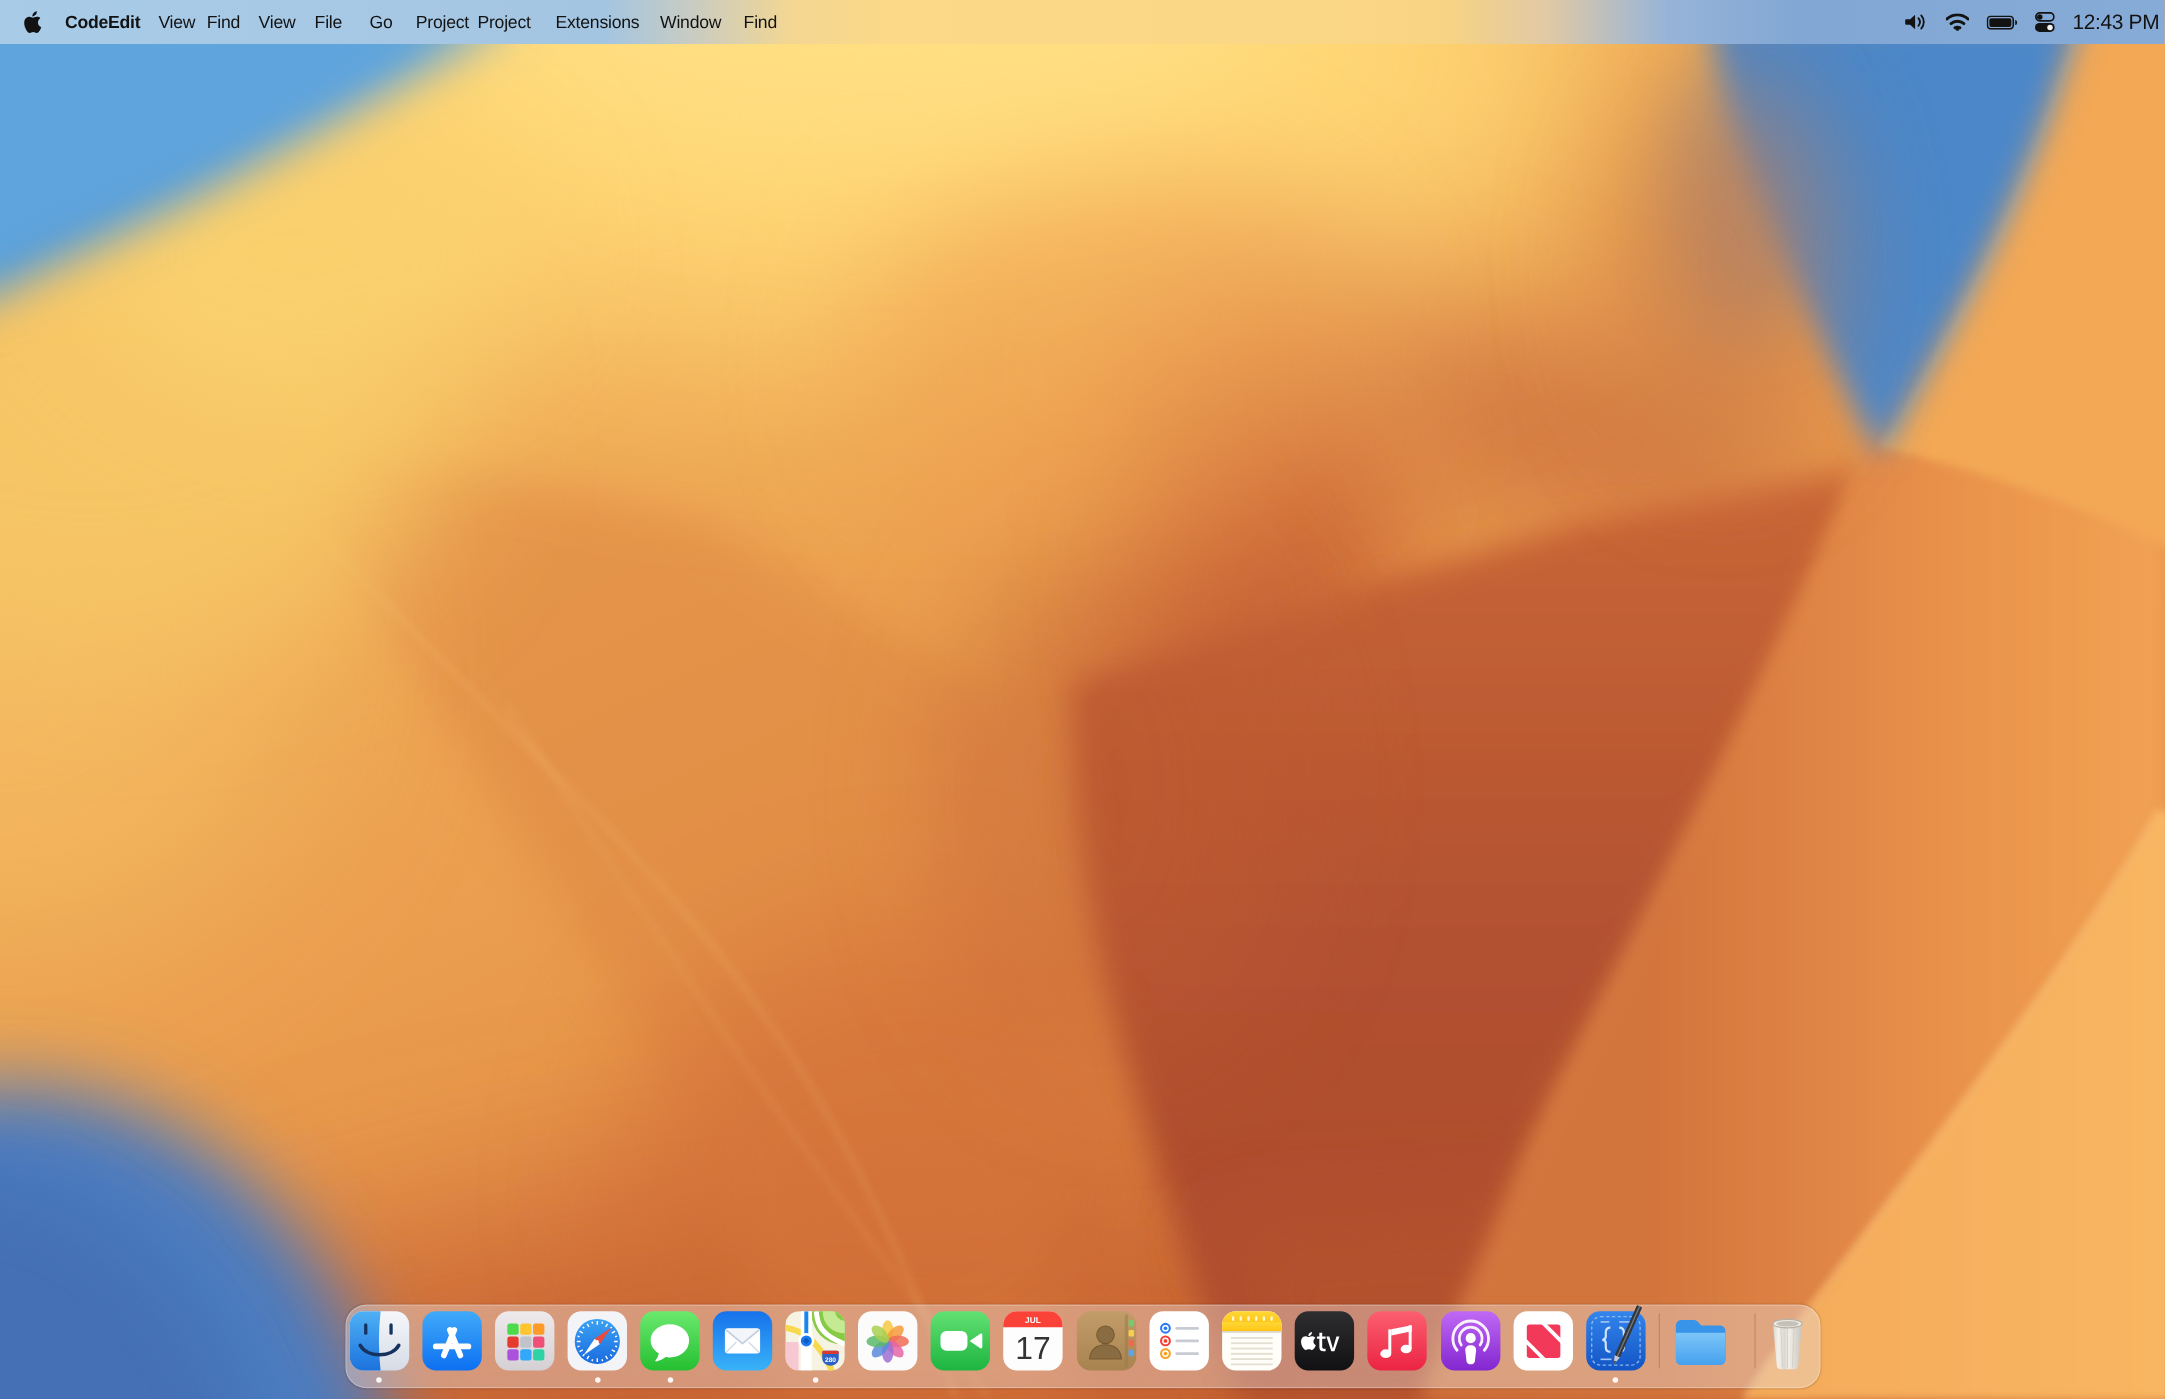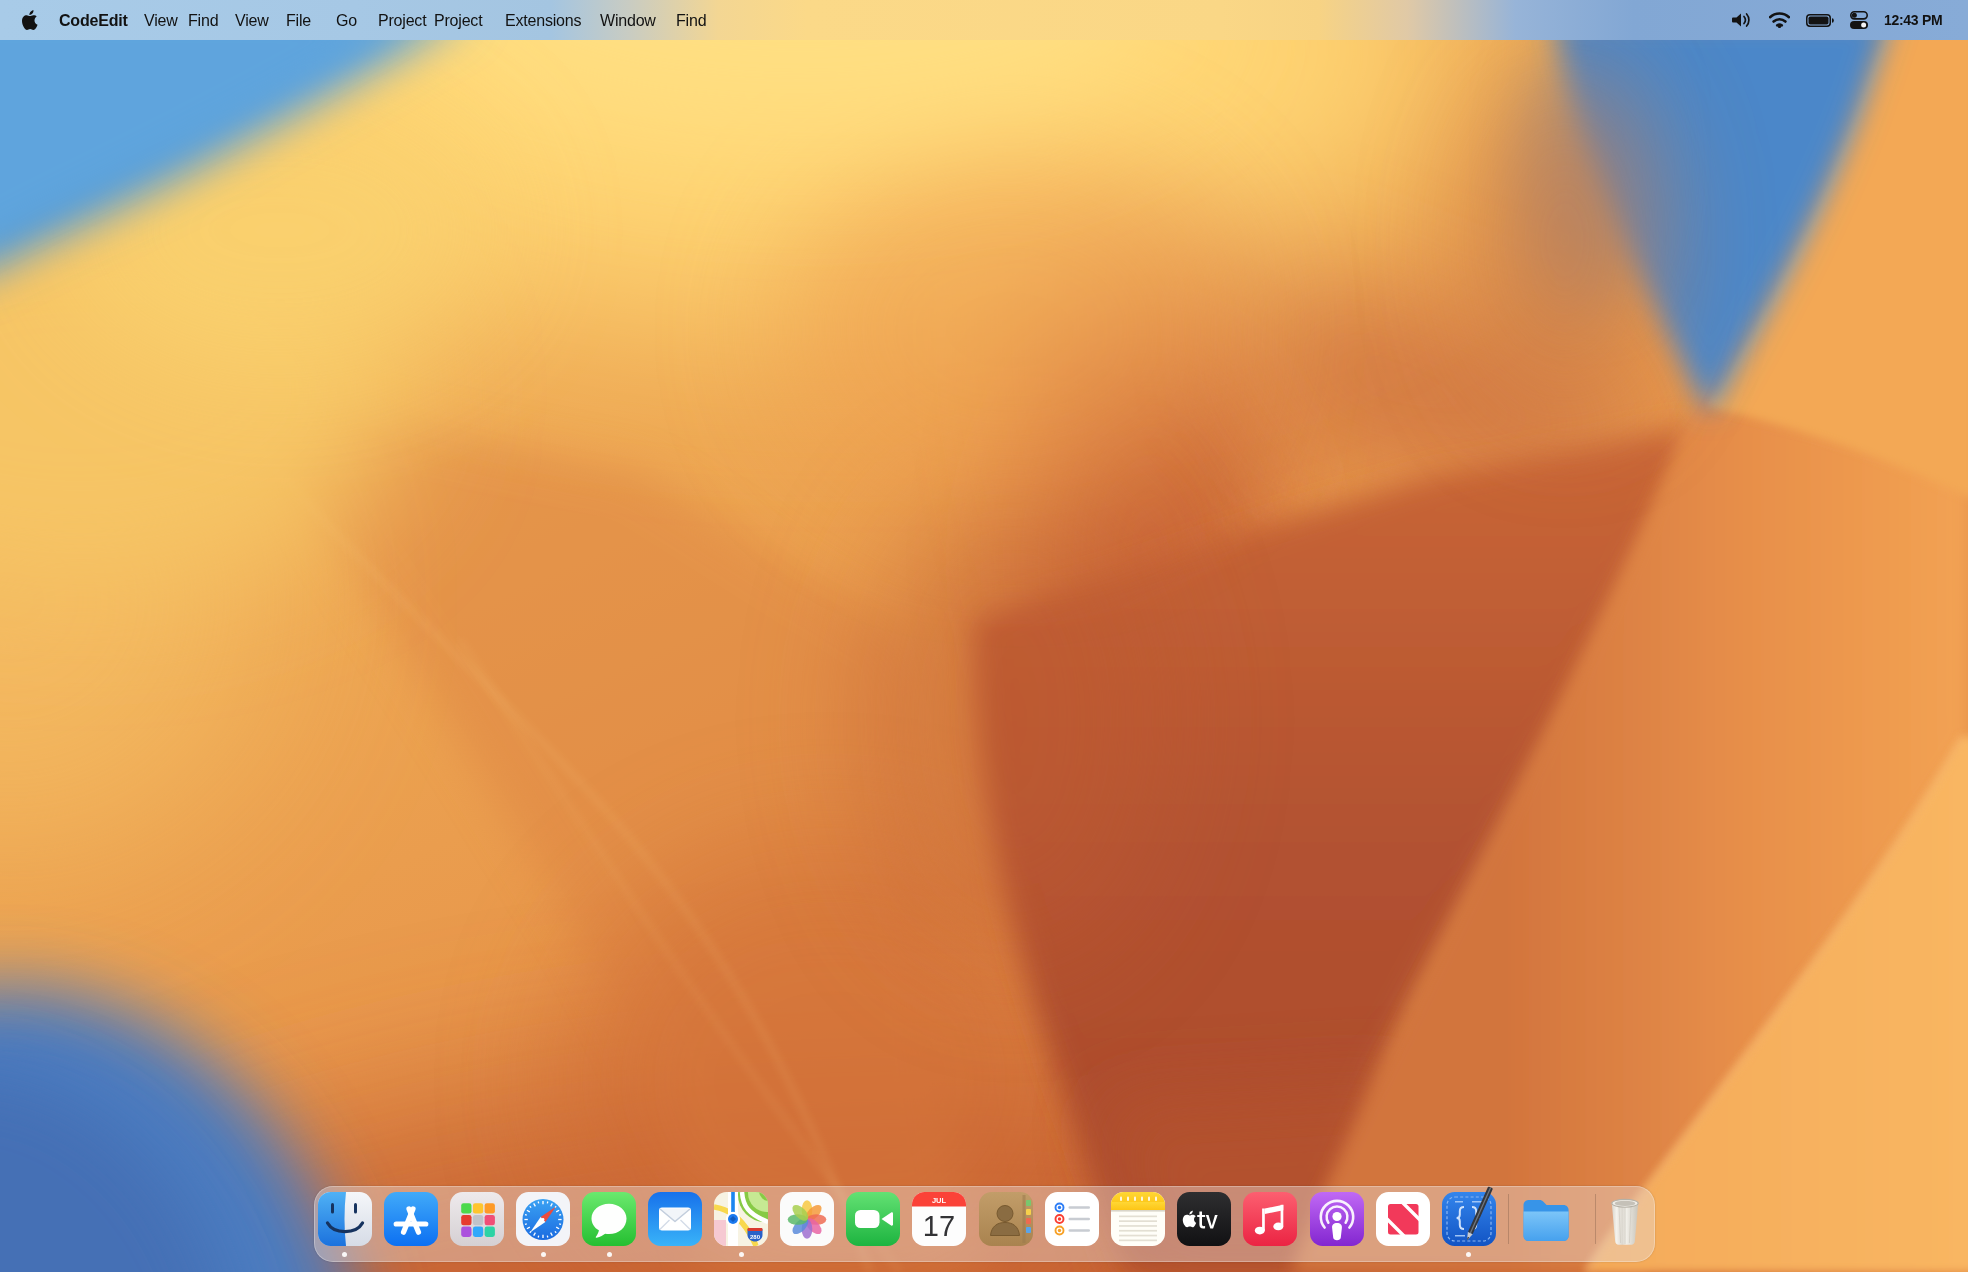--- a/index.html
+++ b/index.html
@@ -2,21 +2,21 @@
 <html><head>
 <meta charset="utf-8">
 <style>
 html,body{margin:0;padding:0;width:1968px;height:1272px;overflow:hidden;background:#e89449;}
 body{font-family:"Liberation Sans",sans-serif;position:relative;}
 #wall{position:absolute;top:0;left:0;}
 #menubar{position:absolute;top:0;left:0;width:1968px;height:40px;
  background:linear-gradient(90deg,#a8cbe8 0%,#a6c8e5 18%,#a4c5e1 28%,#c9ccc2 32%,#f3d693 36.5%,#fbd988 41%,#fad786 62%,#f7d384 67%,#e0c9a6 71.5%,#97b4d8 77%,#82a7d4 83%,#87abd7 100%);}
 #menubar .mi{position:absolute;top:0;height:40px;line-height:41px;font-size:16px;letter-spacing:-0.2px;color:#121212;white-space:nowrap;}
 #menubar .b{font-weight:700;}
-#clock{position:absolute;top:0;height:40px;line-height:41px;font-size:14px;font-weight:700;letter-spacing:-0.3px;color:#121212;left:1884px;}
+#clock{position:absolute;top:0;height:40px;line-height:41px;font-size:19px;font-weight:400;letter-spacing:-0.3px;color:#121212;left:1884px;}
 .sico{position:absolute;top:12px;}
 #dock{position:absolute;left:314px;top:1186px;width:1341px;height:76px;border-radius:19px;
  background:rgba(232,220,216,0.42);box-shadow:inset 0 0 0 1px rgba(255,255,255,0.28), 0 0 2px rgba(0,0,0,0.18);}
 .dicon{position:absolute;top:1192px;width:54px;height:54px;overflow:visible;}
 .ddot{position:absolute;top:1252px;width:5px;height:5px;border-radius:50%;background:rgba(255,255,255,0.92);}
 .dsep{position:absolute;top:1194px;width:1px;height:50px;background:rgba(60,40,30,0.22);}
 </style>
 </head>
 <body>
 <svg id="wall" width="1968" height="1272" viewBox="0 0 1968 1272">

